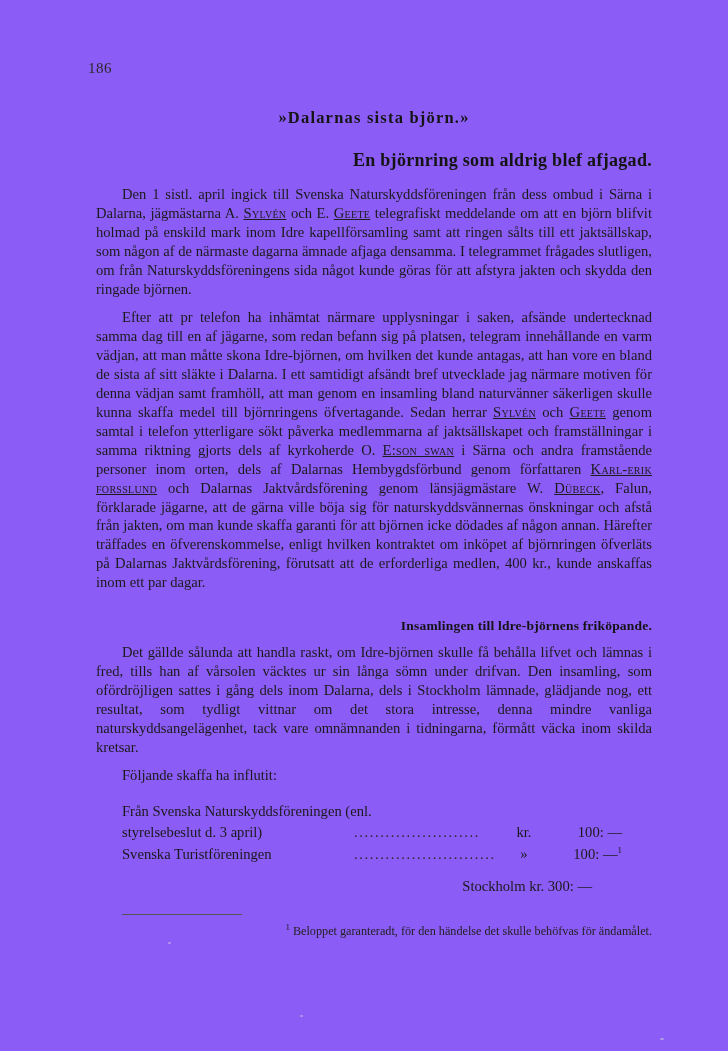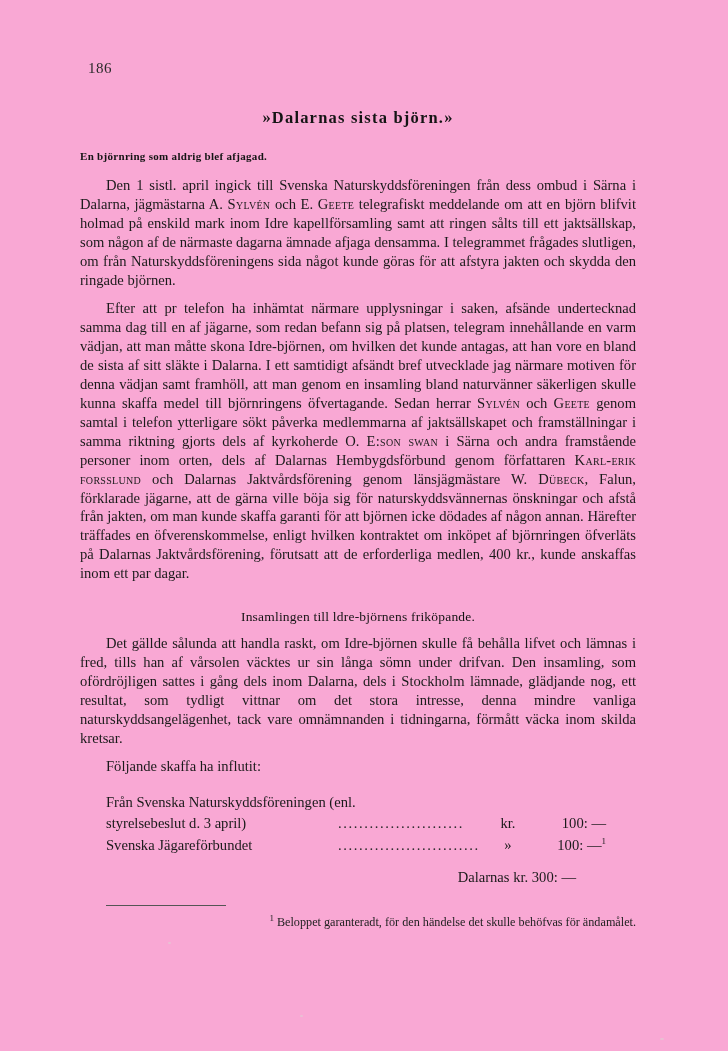--- a/index.html
+++ b/index.html
@@ -13,72 +13,73 @@
     font-family: "Liberation Serif", serif;
     color: #1a1a1a;
     position: relative;
     overflow: hidden;
   }
   .page {
     position: absolute;
     left: 0; top: 0;
     width: 728px;
     height: 1051px;
-    background: #f9a8d4;
+    background: #8b5cf6;
   }
   .page-number {
     position: absolute;
     left: 88px;
     top: 60px;
     font-size: 15px;
     letter-spacing: 0.5px;
     color: #2a2a2a;
   }
   .content {
     position: absolute;
-    left: 80px;
+    left: 96px;
     top: 100px;
     width: 556px;
   }
   .title {
     text-align: center;
     font-size: 16.5px;
     font-weight: bold;
     letter-spacing: 1.2px;
     margin: 8px 0 0 0;
     color: #141414;
   }
   .subtitle {
-    text-align: left;
-    font-size: 11px;
+    text-align: right;
+    font-size: 18px;
     font-weight: bold;
     letter-spacing: 0.3px;
     margin: 22px 0 0 0;
     color: #141414;
   }
   p.body {
     font-size: 14.6px;
     line-height: 1.30;
     text-align: justify;
     margin: 9px 0 0 0;
     text-indent: 26px;
     hyphens: manual;
     color: #1b1b1b;
   }
   p.body.first {
     margin-top: 14px;
   }
   .sc {
     font-variant: small-caps;
     letter-spacing: 0.3px;
+    text-decoration: underline;
   }
   .section-head {
-    text-align: center;
+    text-align: right;
     font-size: 13.5px;
-    font-weight: normal;
+    font-weight: bold;
     letter-spacing: 0.2px;
     margin: 26px 0 0 0;
     color: #141414;
   }
   .contrib {
     margin: 16px 0 0 0;
     font-size: 14.6px;
     line-height: 1.30;
   }
   table.amounts {
@@ -175,29 +176,29 @@
             <tr>
           <td class="label" colspan="4">Från Svenska Naturskyddsföreningen (enl.</td>
         </tr>
         <tr>
           <td class="label indent2">styrelsebeslut d. 3 april)</td>
           <td class="dots">........................</td>
           <td class="cur">kr.</td>
           <td class="amt">100: —</td>
         </tr>
         <tr>
-          <td class="label">Svenska Jägareförbundet</td>
+          <td class="label">Svenska Turistföreningen</td>
           <td class="dots">...........................</td>
           <td class="cur">»</td>
           <td class="amt"><span>100: —</span><sup>1</sup></td>
         </tr>
       </tbody>
         </table>
 
-      <div class="transport">Dalarnas kr. 300: —</div>
+      <div class="transport">Stockholm kr. 300: —</div>
     </div>
 
     <div class="rule"></div>
     <div class="footnote"><sup>1</sup> <span>Beloppet garanteradt, för den händelse det skulle behöfvas för ändamålet.</span></div>
 
   </div>
 
   <div class="speck" style="left:168px;top:942px;width:3px;height:2px;"></div>
   <div class="speck" style="left:660px;top:1038px;width:4px;height:2px;"></div>
   <div class="speck" style="left:300px;top:1015px;width:3px;height:2px;"></div>

